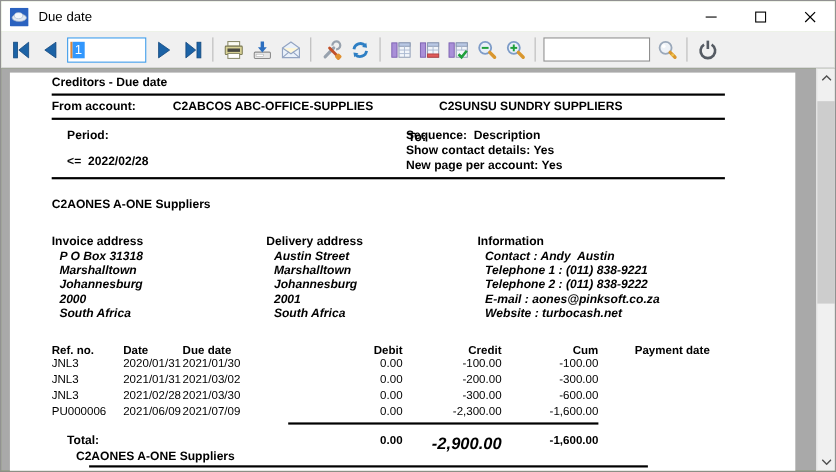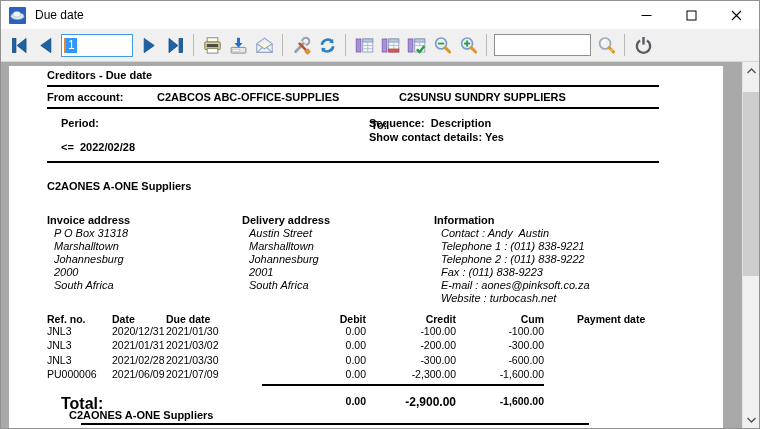--- a/index.html
+++ b/index.html
@@ -24,21 +24,21 @@
   .sel{background:#3297fd;color:#fff;padding:0 2px;line-height:15px;}
   .search-input{width:97px;height:22px;border:1px solid #8f8f8f;background:#fff;margin:0 2px;font-size:11px;padding:0 3px;font-family:"Liberation Sans",sans-serif;}
 
   
   .viewport{flex:1;background:#a9a9a9;position:relative;overflow:hidden;}
   .page{position:absolute;left:8px;top:4px;width:714px;height:366px;background:#fff;font-size:11px;color:#000;}
   .abs{position:absolute;white-space:pre;}
   .b{font-weight:bold;}
   .hline{position:absolute;height:2px;background:#000;}
 
-  .addr-col{position:absolute;line-height:13px;font-style:italic;white-space:pre;}
+  .addr-col{position:absolute;line-height:13px;font-style:italic;white-space:pre;font-weight:bold;}
   .thead,.trow{position:absolute;left:0;width:714px;height:14px;font-size:10.5px;}
   .trow{position:relative;height:14.3px;width:714px;padding-left:28px;}
   .rows-box{position:absolute;left:0;top:259px;width:714px;}
   .c{position:absolute;top:0;white-space:pre;}
   .c0{left:38px;}
   .c1{left:103px;}
   .c2{left:157px;}
   .c3{left:257px;width:100px;text-align:right;}
   .c4{left:347px;width:100px;text-align:right;}
   .c5{left:435px;width:100px;text-align:right;}
@@ -237,45 +237,46 @@
       <div class="abs b" style="left:38px;top:25px;">From account:</div>
       <div class="abs b" style="left:120px;top:25px;margin-left:28px;">C2ABCOS ABC-OFFICE-SUPPLIES</div>
       <div class="abs b" style="left:362px;top:25px;margin-top:28px;">To:</div>
       <div class="abs b" style="left:390px;top:25px;">C2SUNSU SUNDRY SUPPLIERS</div>
       <div class="hline" style="left:38px;top:41px;width:612px;"></div>
 
       <div class="abs b" style="left:52px;top:51px;">Period:</div>
       <div class="abs b" style="left:52px;top:75px;">&lt;=  2022/02/28</div>
       <div class="abs b" style="left:360px;top:50px;line-height:14px;">Sequence:  Description</div>
       <div class="abs b" style="left:360px;top:64px;line-height:14px;">Show contact details: Yes</div>
+      <div class="abs b" style="left:360px;top:78px;line-height:14px;">New page per account: Yes</div>
       <div class="hline" style="left:38px;top:95px;width:612px;"></div>
 
       <div class="abs b" style="left:38px;top:114px;">C2AONES A-ONE Suppliers</div>
 
       <div class="abs b" style="left:38px;top:148px;">Invoice address</div>
       <div class="abs b" style="left:233px;top:148px;">Delivery address</div>
       <div class="abs b" style="left:425px;top:148px;text-align:right;">Information</div>
 
       <div class="addr-col" style="left:45px;top:161px;"><div>P O Box 31318</div><div>Marshalltown</div><div>Johannesburg</div><div>2000</div><div>South Africa</div></div>
       <div class="addr-col" style="left:240px;top:161px;"><div>Austin Street</div><div>Marshalltown</div><div>Johannesburg</div><div>2001</div><div>South Africa</div></div>
-      <div class="addr-col" style="left:432px;top:161px;"><div>Contact : Andy  Austin</div><div>Telephone 1 : (011) 838-9221</div><div>Telephone 2 : (011) 838-9222</div><div>Fax : (011) 838-9223</div><div>E-mail : aones@pinksoft.co.za</div><div>Website : turbocash.net</div></div>
+      <div class="addr-col" style="left:432px;top:161px;"><div>Contact : Andy  Austin</div><div>Telephone 1 : (011) 838-9221</div><div>Telephone 2 : (011) 838-9222</div><div>E-mail : aones@pinksoft.co.za</div><div>Website : turbocash.net</div></div>
 
       <div class="thead" style="top:247px;">
           <span class="c c0">Ref. no.</span>
           <span class="c c1">Date</span>
           <span class="c c2">Due date</span>
           <span class="c c3">Debit</span>
           <span class="c c4">Credit</span>
           <span class="c c5">Cum</span>
           <span class="c c6">Payment date</span>
         </div>
       <div class="rows-box">
           <div class="trow">
             <span class="c c0">JNL3</span>
-            <span class="c c1">2020/12/31</span>
+            <span class="c c1">2020/01/31</span>
             <span class="c c2">2021/01/30</span>
             <span class="c c3">0.00</span>
             <span class="c c4">-100.00</span>
             <span class="c c5">-100.00</span>
             <span class="c c6"></span>
           </div>
           <div class="trow">
             <span class="c c0">JNL3</span>
             <span class="c c1">2021/01/31</span>
             <span class="c c2">2021/03/02</span>
@@ -298,23 +299,23 @@
             <span class="c c1">2021/06/09</span>
             <span class="c c2">2021/07/09</span>
             <span class="c c3">0.00</span>
             <span class="c c4">-2,300.00</span>
             <span class="c c5">-1,600.00</span>
             <span class="c c6"></span>
           </div>
         </div>
       <div class="hline" style="left:253px;top:318px;width:282px;"></div>
 
-      <div class="abs b" style="left:52px;top:329px;font-size:16px;">Total:</div>
+      <div class="abs b" style="left:52px;top:329px;font-size:11px;">Total:</div>
       <div class="abs b c3" style="top:329px;font-size:10.5px;">0.00</div>
-      <div class="abs b c4" style="top:329px;font-size:12px;">-2,900.00</div>
+      <div class="abs b c4" style="top:329px;font-size:15px;font-style:italic;">-2,900.00</div>
       <div class="abs b c5" style="top:329px;font-size:10.5px;">-1,600.00</div>
 
       <div class="abs b" style="left:60px;top:343px;">C2AONES A-ONE Suppliers</div>
       <div class="hline" style="left:72px;top:357px;width:508px;"></div>
     </div>
 
     <div class="vscroll">
       <div class="scroll-arrow scroll-up">
         <svg width="9" height="6" viewBox="0 0 9 6">
             <path d="M0.5 5 L4.5 1 L8.5 5" fill="none" stroke="#505050" stroke-width="1.3"></path>

